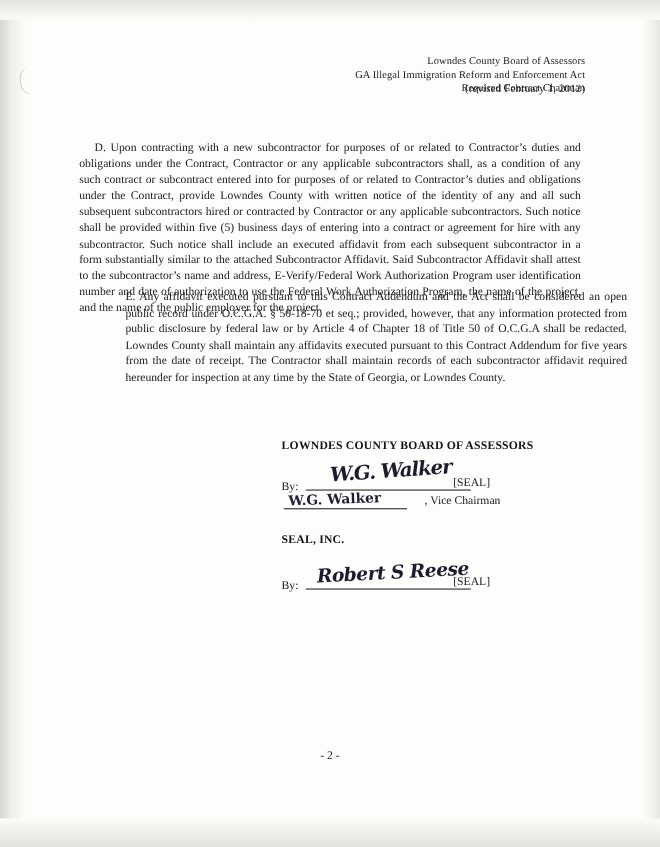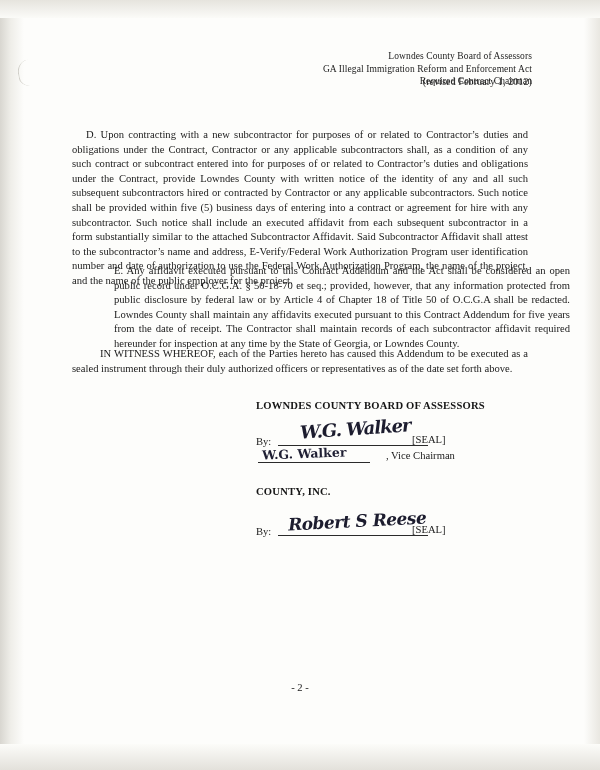--- a/index.html
+++ b/index.html
@@ -207,35 +207,34 @@
 
   <div id="content">
 
     <div class="hdr" id="hdr-line1">Lowndes County Board of Assessors</div>
     <div class="hdr" id="hdr-line2">GA Illegal Immigration Reform and Enforcement Act</div>
     <div class="hdr" id="hdr-line3">Required Contract Chairman</div>
     <div class="hdr" id="hdr-line4">(revised February 1, 2012)</div>
 
     <div class="body-para" id="para-d">D.  Upon contracting with a new subcontractor for purposes of or related to Contractor’s duties and obligations under the Contract, Contractor or any applicable subcontractors shall, as a condition of any such contract or subcontract entered into for purposes of or related to Contractor’s duties and obligations under the Contract, provide Lowndes County with written notice of the identity of any and all such subsequent subcontractors hired or contracted by Contractor or any applicable subcontractors.  Such notice shall be provided within five (5) business days of entering into a contract or agreement for hire with any subcontractor.  Such notice shall include an executed affidavit from each subsequent subcontractor in a form substantially similar to the attached Subcontractor Affidavit.  Said Subcontractor Affidavit shall attest to the subcontractor’s name and address, E-Verify/Federal Work Authorization Program user identification number and date of authorization to use the Federal Work Authorization Program, the name of the project, and the name of the public employer for the project.</div>
     <div class="body-para" id="para-e">E.  Any affidavit executed pursuant to this Contract Addendum and the Act shall be considered an open public record under O.C.G.A. § 50-18-70 et seq.; provided, however, that any information protected from public disclosure by federal law or by Article 4 of Chapter 18 of Title 50 of O.C.G.A shall be redacted.  Lowndes County shall maintain any affidavits executed pursuant to this Contract Addendum for five years from the date of receipt.  The Contractor shall maintain records of each subcontractor affidavit required hereunder for inspection at any time by the State of Georgia, or Lowndes County.</div>
-    <div class="body-para" id="para-witness">IN WITNESS WHEREOF, each of the Parties hereto has caused this Addendum to be executed as a sealed instrument through their duly authorized officers or representatives as of the date set forth above.</div>
 
     <div class="sig-heading" id="heading-lcba">LOWNDES COUNTY BOARD OF ASSESSORS</div>
 
     <div class="by-row" id="by-row-1">
       <span class="by-label">By:</span>
       <span class="sig-rule"></span>
     </div>
     <div class="signature" id="sig-1">W.G. Walker</div>
     <div id="sig-printed">W.G. Walker</div>
     <div id="sig-printed-underline"></div>
     <div class="title-after" id="vice-chairman">, Vice Chairman</div>
     <div id="seal-1">[SEAL]</div>
 
-    <div class="sig-heading" id="heading-gmass">COUNTY, INC.</div>
+    <div class="sig-heading" id="heading-gmass">SEAL, INC.</div>
 
     <div class="by-row" id="by-row-2">
       <span class="by-label">By:</span>
       <span class="sig-rule"></span>
     </div>
     <div class="signature" id="sig-2">Robert S Reese</div>
     <div id="seal-2">[SEAL]</div>
 
     <div id="page-number">- 2 -</div>
 

